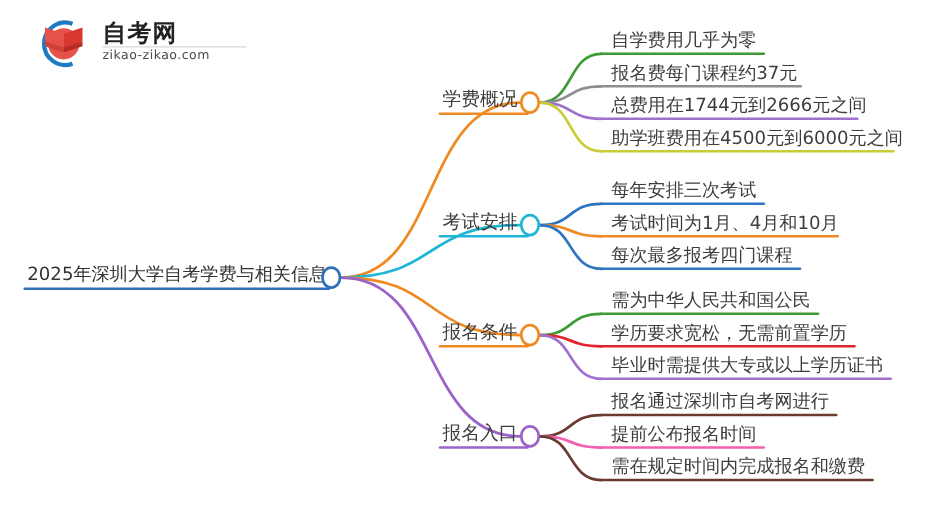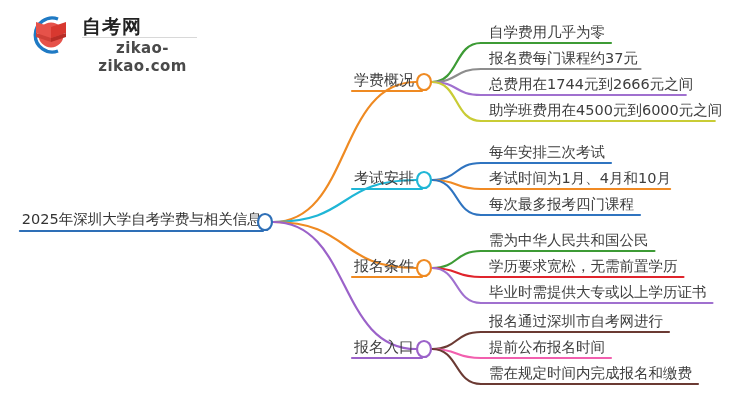--- a/index.html
+++ b/index.html
@@ -67,25 +67,24 @@
     font-size: 19px;
     font-weight: bold;
     color: #222;
     letter-spacing: 1px;
     font-family: "DejaVu Sans", "Liberation Sans", sans-serif;
   }
   .logo-url {
     position: absolute;
     left: 54px;
     top: 27px;
-    font-size: 15px;
+    font-size: 10px;
     color: #4a4a4a;
     letter-spacing: 0.4px;
     font-family: "DejaVu Sans", "Liberation Sans", sans-serif;
-    font-weight: bold;
   }
   .logo-rule {
     position: absolute;
     left: 54px;
     top: 25px;
     width: 115px;
     height: 1px;
     background: #d8d8d8;
   }
 </style>

